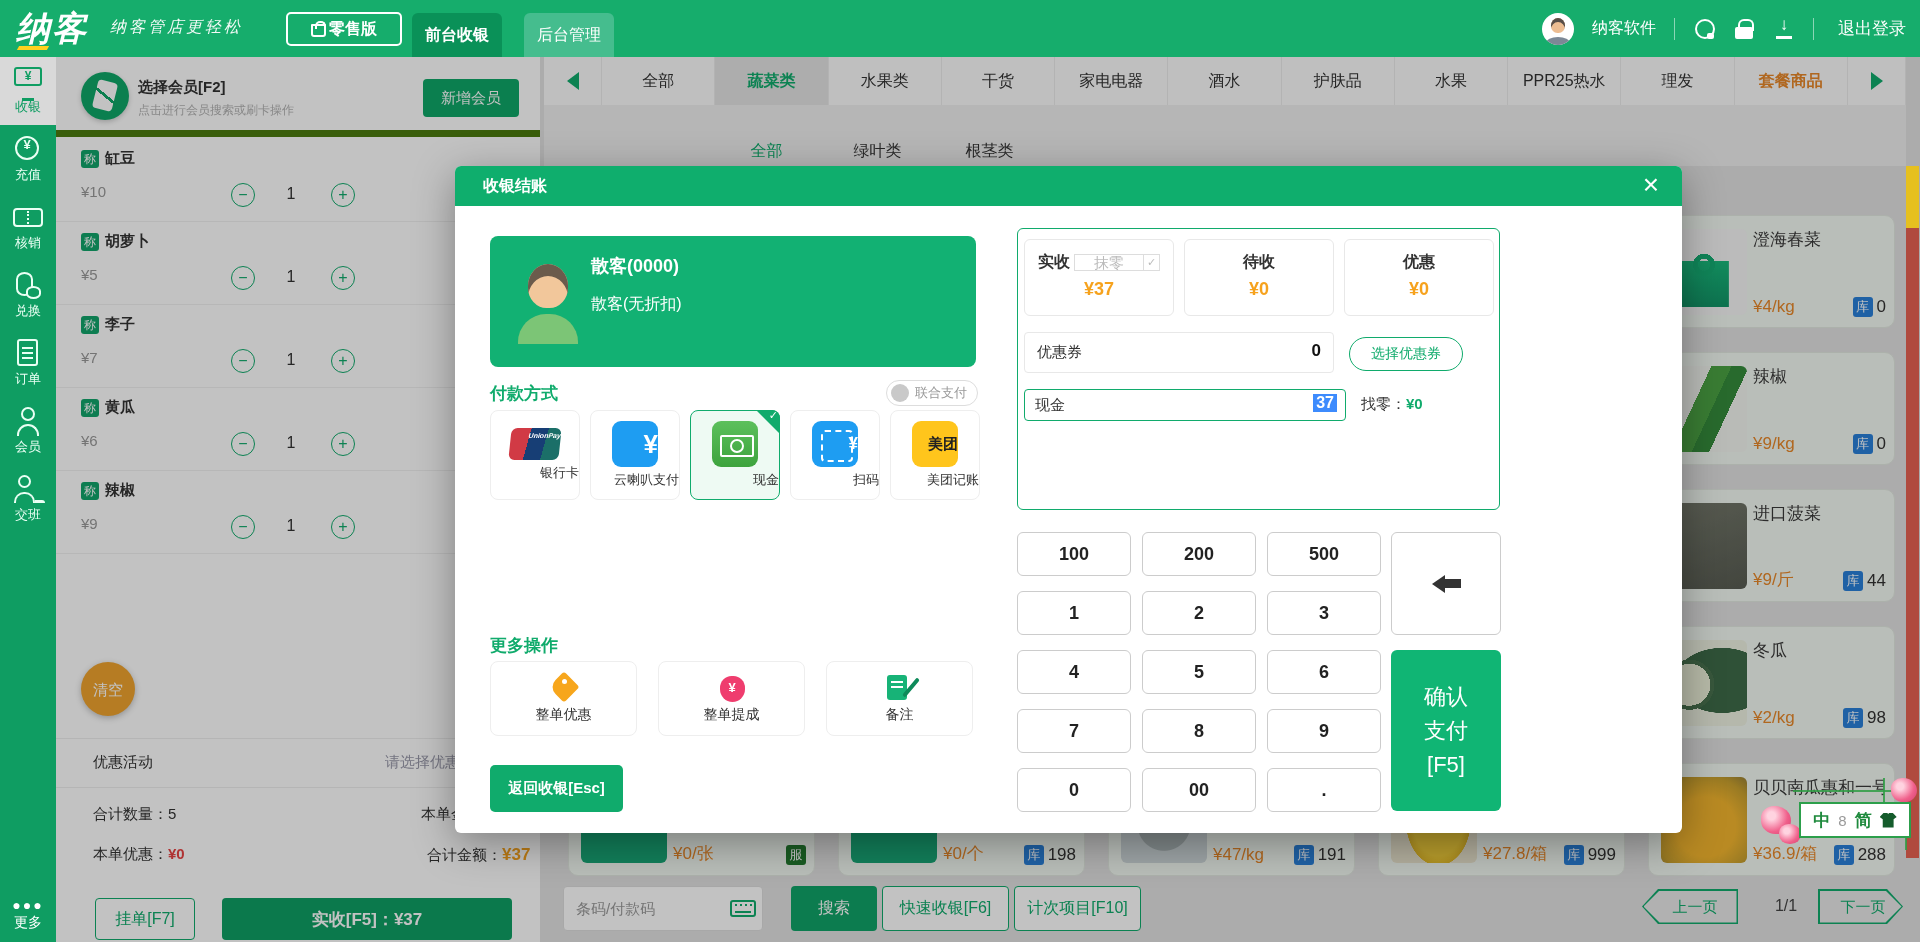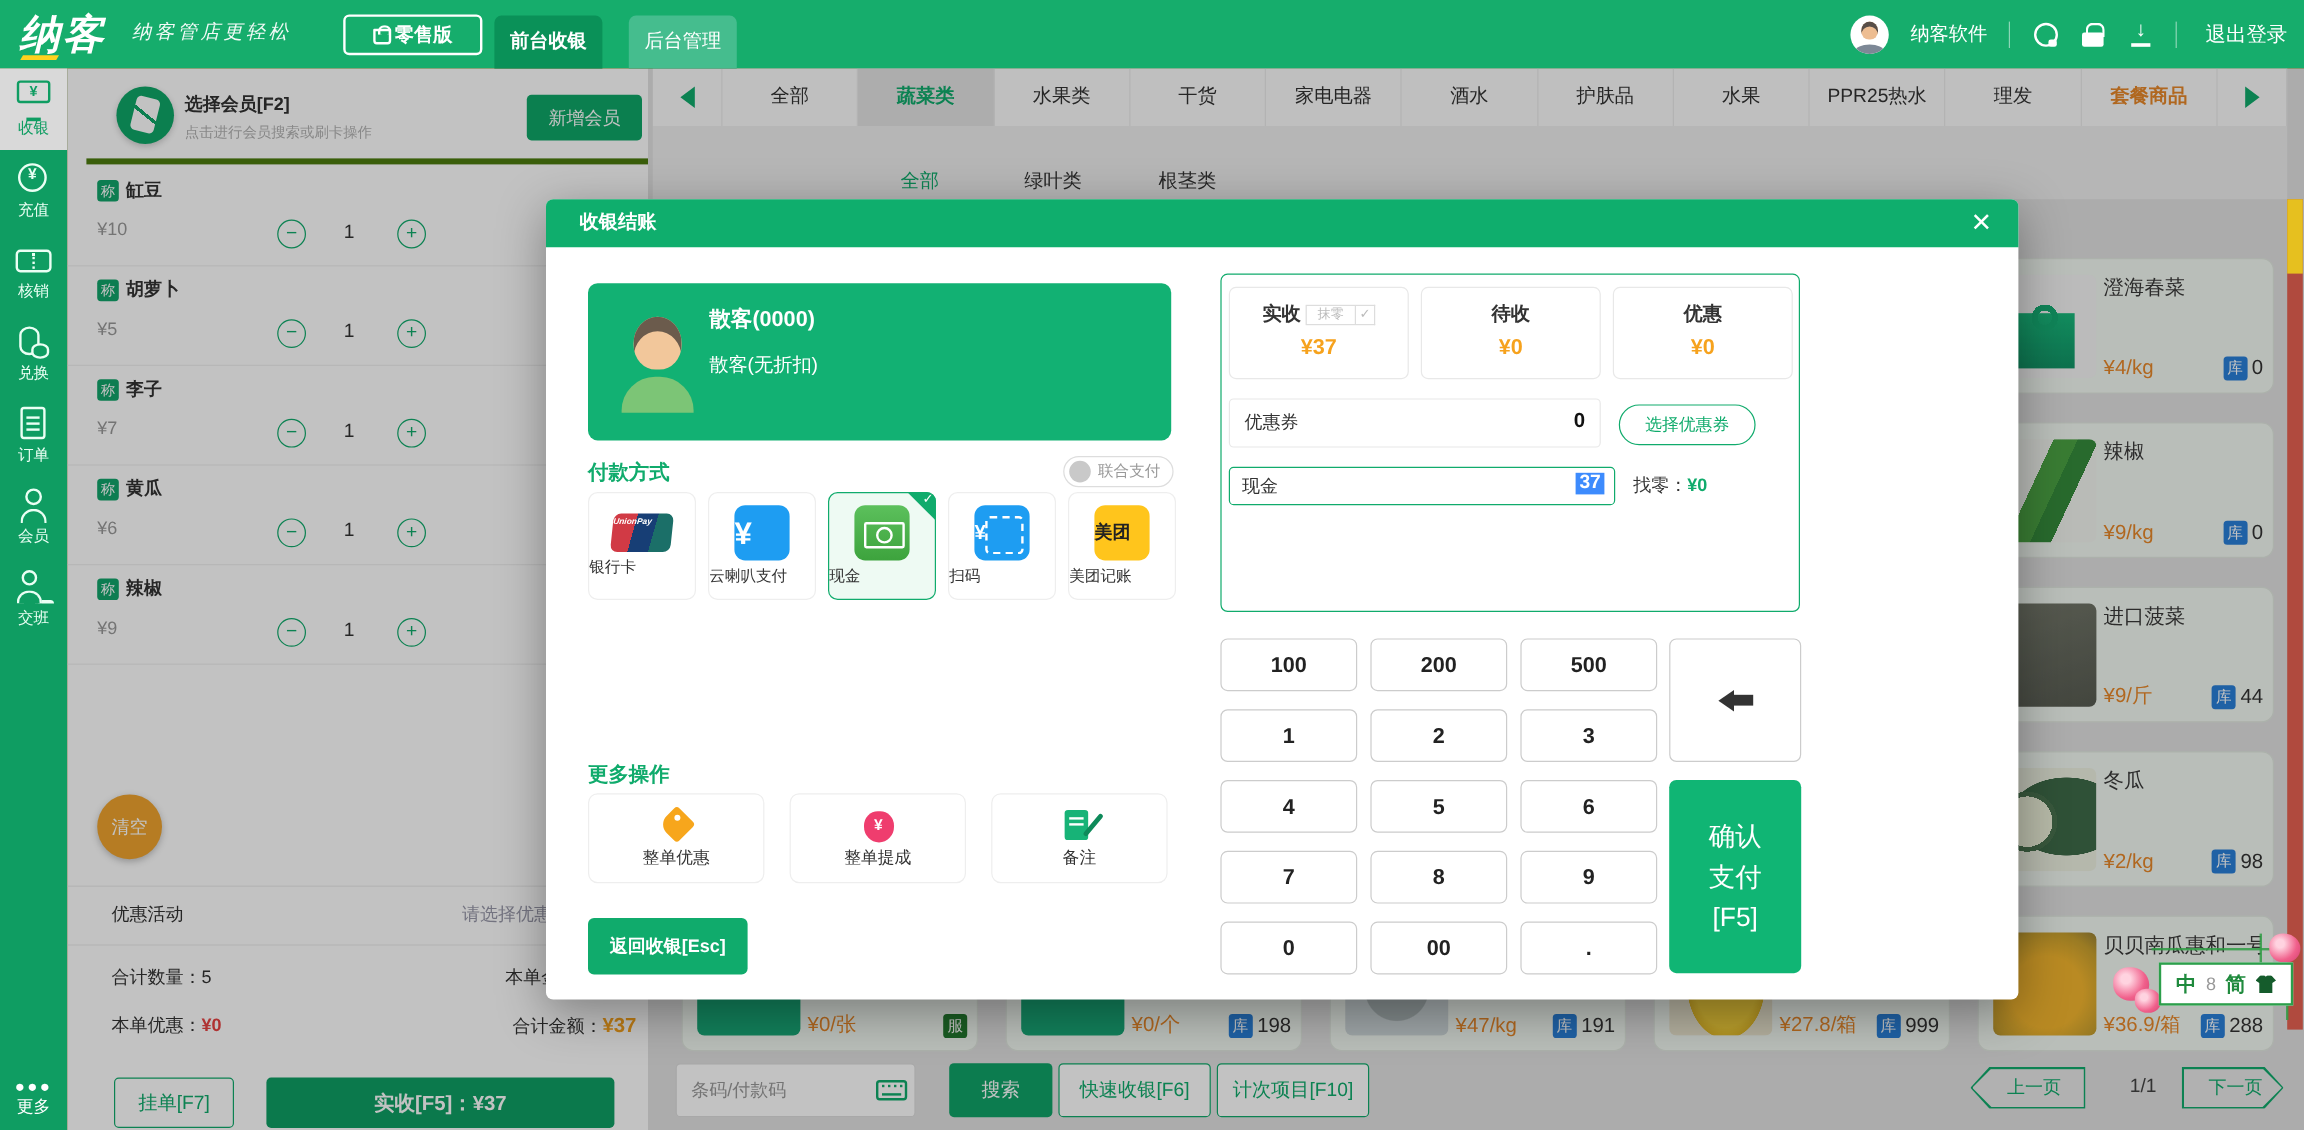--- a/index.html
+++ b/index.html
@@ -52,21 +52,21 @@
   .sic[data-icon="members-icon"]::before{left:10px;top:1px;width:14px;height:14px;border:2px solid currentColor;border-radius:50%;}
   .sic[data-icon="members-icon"]::after{left:6px;bottom:0;width:22px;height:12px;border:2px solid currentColor;border-bottom:none;border-radius:11px 11px 0 0;}
   .sic[data-icon="shift-icon"]::before{left:7px;top:1px;width:13px;height:13px;border:2px solid currentColor;border-radius:50%;}
   .sic[data-icon="shift-icon"]::after{left:3px;bottom:1px;width:21px;height:11px;border:2px solid currentColor;border-bottom:none;border-radius:10px 10px 0 0;box-shadow:14px 4px 0 -4px currentColor;}
   .side-more{position:absolute;left:0;bottom:10px;width:56px;text-align:center;color:#fff;cursor:pointer;}
   .dots{font-size:15px;letter-spacing:2px;line-height:14px;}
   .side-more span{display:block;font-size:14px;margin-top:2px;}
 
   
   .cart{position:absolute;left:56px;top:57px;width:484px;height:885px;background:#fff;}
-  .member{position:absolute;left:16px;top:0;width:100%;height:80px;border-bottom:5px solid #4d7c0f;}
+  .member{position:absolute;left:0;top:0;width:100%;height:80px;border-bottom:7px solid #4d7c0f;}
   .mem-ic{position:absolute;left:25px;top:15px;width:48px;height:48px;border-radius:50%;background:#0fa868;box-shadow:0 2px 5px rgba(0,0,0,.2);}
   .mem-ic::after{content:"";position:absolute;left:14px;top:9px;width:20px;height:29px;border-radius:4px;transform:rotate(14deg);background:linear-gradient(25deg,#fff 46%,#0fa868 46% 54%,#fff 54%);}
   .mem-title{position:absolute;left:82px;top:21px;font-size:15px;font-weight:bold;color:#333;}
   .mem-sub{position:absolute;left:82px;top:45px;font-size:12px;color:#b3b3b3;}
   .mem-add{position:absolute;left:367px;top:22px;width:96px;height:38px;background:#0fa868;color:#fff;font-size:15px;border:none;border-radius:4px;cursor:pointer;}
   .citems{position:absolute;left:0;top:82px;width:100%;}
   .citem{position:relative;height:83px;border-bottom:1px solid #f1f1f1;}
   .ctag{position:absolute;left:25px;top:11px;width:18px;height:18px;background:#12a56b;border-radius:3px;color:#fff;font-size:12px;line-height:18px;text-align:center;}
   .cname{position:absolute;left:49px;top:10px;font-size:15px;font-weight:600;color:#333;}
   .cprice{position:absolute;left:25px;top:44px;font-size:15px;color:#999;}
@@ -160,21 +160,21 @@
   .cust-av{position:absolute;left:22px;top:24px;width:72px;height:84px;}
   .cust-av::before{content:"";position:absolute;left:16px;top:4px;width:40px;height:44px;border-radius:50% 50% 46% 46%;background:#f2c79b;box-shadow:inset 0 12px 0 #6b5b4c;}
   .cust-av::after{content:"";position:absolute;left:6px;bottom:0;width:60px;height:30px;border-radius:28px 28px 0 0;background:#7cc576;}
   .cust-name{position:absolute;left:101px;top:18px;color:#fff;font-size:18px;font-weight:bold;}
   .cust-level{position:absolute;left:101px;top:58px;color:#fff;font-size:16px;}
   .pay-lbl{position:absolute;left:35px;top:216px;color:#10ab6c;font-size:17px;font-weight:bold;}
   .combine{position:absolute;left:431px;top:214px;width:92px;height:26px;border:1px solid #ddd;border-radius:13px;display:flex;align-items:center;gap:6px;padding-left:4px;cursor:pointer;}
   .combine .dot{width:18px;height:18px;border-radius:50%;background:#c9c9c9;}
   .combine .txt{font-size:13px;color:#999;}
   .tiles{position:absolute;left:35px;top:244px;display:flex;gap:10px;}
-  .tile{position:relative;width:90px;height:90px;border:1px solid #eee;border-radius:8px;background:#fff;text-align:left;cursor:pointer;}
+  .tile{position:relative;width:90px;height:90px;border:1px solid #eee;border-radius:8px;background:#fff;text-align:right;cursor:pointer;}
   .tile[data-selected="true"]{background:#eefaf3;border:1px solid #10ab6c;}
   .tile[data-selected="true"]::before{content:"";position:absolute;right:-1px;top:-1px;width:24px;height:24px;background:#10ab6c;border-radius:0 8px 0 0;clip-path:polygon(100% 0,0 0,100% 100%);}
   .tile[data-selected="true"]::after{content:"✓";position:absolute;right:1px;top:-2px;color:#fff;font-size:11px;}
   .pm-ic{position:relative;width:46px;height:46px;border-radius:9px;margin:10px auto 4px;}
   .tile-lbl{font-size:13px;color:#333;}
   .pm-ic[data-icon="unionpay-icon"]{height:32px;margin-top:17px;width:50px;border-radius:6px;background:linear-gradient(100deg,#d13a45 0 36%,#173e75 36% 67%,#1b6f68 67% 100%);transform:skewX(-6deg);}
   .pm-ic[data-icon="unionpay-icon"]::after{content:"UnionPay";position:absolute;left:0;right:0;top:4px;color:#fff;font-size:7px;font-style:italic;font-weight:bold;}
   .pm-ic[data-icon="yun-pay-icon"]{background:#1e9df2;}
   .pm-ic[data-icon="yun-pay-icon"]::after{content:"¥";position:absolute;inset:0;line-height:46px;color:#fff;font-size:26px;font-weight:bold;}
   .pm-ic[data-icon="cash-icon"]{background:linear-gradient(#5cc05c,#3da33d);}
@@ -197,21 +197,21 @@
   .op-ic[data-icon="note-pen-icon"]::before{content:"";position:absolute;left:7px;top:5px;width:20px;height:25px;background:#17b377;border-radius:3px;background-image:linear-gradient(#fff,#fff),linear-gradient(#fff,#fff);background-size:12px 2px,12px 2px;background-position:4px 6px,4px 11px;background-repeat:no-repeat;}
   .op-ic[data-icon="note-pen-icon"]::after{content:"";position:absolute;right:7px;top:6px;width:4px;height:23px;background:#0e8a5a;border-radius:2px;transform:rotate(40deg);}
   .back-btn{position:absolute;left:35px;top:599px;width:133px;height:47px;background:#10ab6c;border:none;border-radius:5px;color:#fff;font-size:15px;font-weight:bold;cursor:pointer;}
 
   .rbox{position:absolute;left:562px;top:62px;width:483px;height:282px;border:1px solid #10ab6c;border-radius:6px;}
   .sboxes{position:absolute;left:6px;top:10px;display:flex;gap:10px;}
   .sbox{width:150px;height:77px;border:1px solid #e8e8e8;border-radius:6px;background:#fff;text-align:center;}
   .sbox-l{margin-top:12px;font-size:16px;font-weight:bold;color:#333;display:flex;align-items:center;justify-content:center;gap:4px;}
   .sbox-v{margin-top:6px;font-size:18px;font-weight:bold;color:#f6a21d;}
   .mz{display:inline-flex;}
-  .mz b{font-weight:normal;border:1px solid #ddd;color:#bbb;font-size:11px;padding:0 9px;line-height:15px;}
+  .mz b{font-weight:normal;border:1px solid #ddd;color:#bbb;font-size:15px;padding:0 19px;line-height:15px;}
   .mz i{font-style:normal;border:1px solid #ddd;border-left:none;color:#bbb;font-size:11px;width:16px;line-height:15px;}
   .coupon-row{position:absolute;left:6px;top:103px;width:310px;height:41px;border:1px solid #e8e8e8;border-radius:4px;background:#fff;}
   .coupon-row .lb{position:absolute;left:12px;top:10px;font-size:15px;color:#333;}
   .coupon-row .vl{position:absolute;right:12px;top:8px;font-size:17px;font-weight:bold;color:#111;}
   .coupon-btn{position:absolute;left:331px;top:108px;width:114px;height:34px;border:1.5px solid #10ab6c;border-radius:17px;background:#fff;color:#10ab6c;font-size:14px;cursor:pointer;}
   .cash-row{position:absolute;left:6px;top:160px;width:322px;height:32px;border:1.5px solid #10ab6c;border-radius:4px;background:#fff;}
   .cash-row .lb{position:absolute;left:10px;top:6px;font-size:15px;color:#333;}
   .cash-row .vl{position:absolute;right:8px;top:4px;font-size:16px;font-weight:bold;background:#3d8bfd;color:#fff;padding:0 3px;}
   .change{position:absolute;left:343px;top:166px;font-size:15px;color:#333;white-space:nowrap;}
   .change b{color:#10ab6c;font-weight:bold;}

